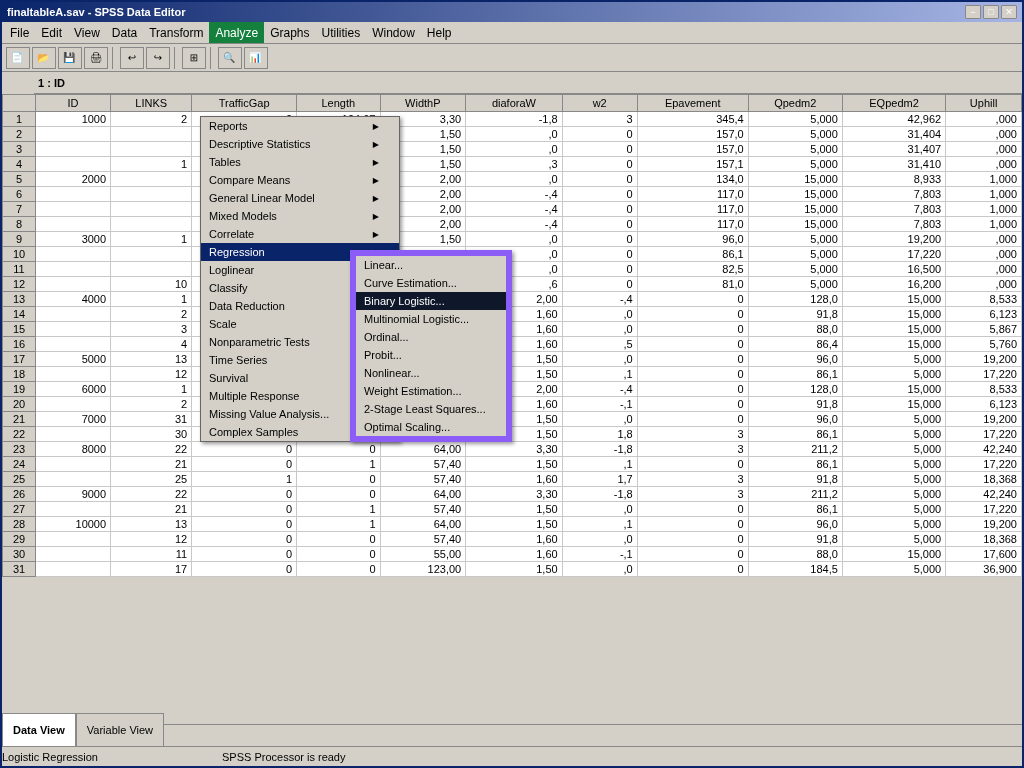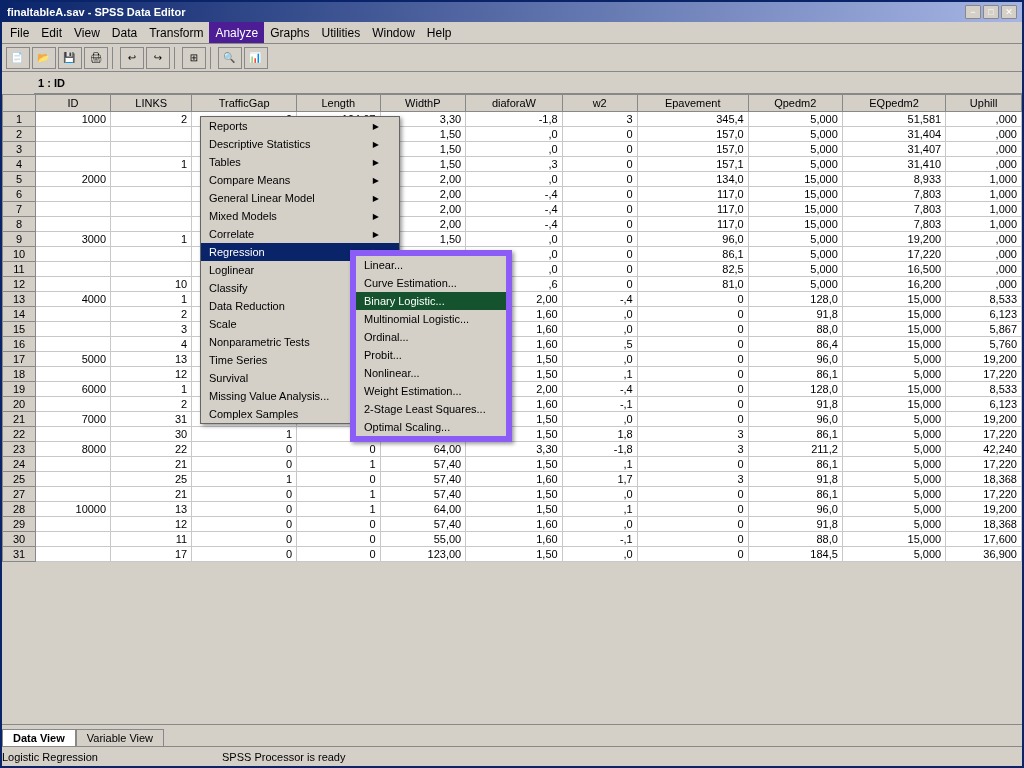--- a/index.html
+++ b/index.html
@@ -37,21 +37,21 @@
       padding: 0 2px;
     }
     .menu-item {
       padding: 2px 6px;
       cursor: pointer;
       font-size: 12px;
       height: 100%;
       display: flex; align-items: center;
     }
     .menu-item:hover, .menu-item.active { background: #0a246a; color: white; }
-    .menu-item.active { background: #4c1d95; color: white; }
+    .menu-item.active { background: #15803d; color: white; }
 
     
     .toolbar {
       background: #d4d0c8;
       border-bottom: 1px solid #888;
       display: flex;
       align-items: center;
       height: 28px;
       padding: 2px 4px;
       gap: 2px;
@@ -123,21 +123,21 @@
 
     
     .tab-bar {
       background: #d4d0c8;
       border-top: 1px solid #888;
       display: flex;
       height: 22px;
       align-items: flex-end;
     }
     .tab {
-      padding: 2px 10px;
+      padding: 10px 10px;
       border: 1px solid #888;
       border-bottom: none;
       background: #d4d0c8;
       cursor: pointer;
       font-size: 11px;
     }
     .tab.active { background: white; font-weight: bold; }
     .dropdown { position: absolute; background: #d4d0c8; border: 1px solid #666; box-shadow: 2px 2px 4px rgba(0,0,0,0.4); pointer-events: all; min-width: 200px; }
     .dropdown-item {
       padding: 3px 20px 3px 8px;
@@ -153,21 +153,21 @@
 
     
     .submenu { position: absolute; background: #d4d0c8; border: 6px solid #8b5cf6; box-shadow: 2px 2px 4px rgba(0,0,0,0.4); min-width: 160px; }
     .submenu-item {
       padding: 3px 20px 3px 8px;
       cursor: pointer;
       font-size: 11px;
       display: flex; justify-content: space-between; align-items: center;
       white-space: nowrap;
     }
-    .submenu-item.highlighted { background: #14532d; color: white; }
+    .submenu-item.highlighted { background: #0f172a; color: white; }
 
     .app-window { width: 1024px; height: 768px; display: flex; flex-direction: column; border: 2px solid #0a246a; }
     .content-area { display: flex; flex-direction: column; flex: 1; overflow: hidden; position: relative; }
   </style>
 </head>
 <body>
 
 <div class="app-window">
 
   <div class="title-bar">
@@ -236,21 +236,21 @@
               <td class="row-num">1</td>
               <td>1000</td>
               <td>2</td>
               <td>0</td>
               <td>104,67</td>
               <td>3,30</td>
               <td>-1,8</td>
               <td>3</td>
               <td>345,4</td>
               <td>5,000</td>
-              <td>51,581</td>
+              <td>42,962</td>
               <td>,000</td>
             </tr>
             <tr>
               <td class="row-num">2</td>
               <td></td>
               <td></td>
               <td>1</td>
               <td>104,68</td>
               <td>1,50</td>
               <td>,0</td>
@@ -576,20 +576,34 @@
               <td>0</td>
               <td>57,40</td>
               <td>1,60</td>
               <td>1,7</td>
               <td>3</td>
               <td>91,8</td>
               <td>5,000</td>
               <td>18,368</td>
             </tr>
             <tr>
+              <td class="row-num">26</td>
+              <td>9000</td>
+              <td>22</td>
+              <td>0</td>
+              <td>0</td>
+              <td>64,00</td>
+              <td>3,30</td>
+              <td>-1,8</td>
+              <td>3</td>
+              <td>211,2</td>
+              <td>5,000</td>
+              <td>42,240</td>
+            </tr>
+            <tr>
               <td class="row-num">27</td>
               <td></td>
               <td>21</td>
               <td>0</td>
               <td>1</td>
               <td>57,40</td>
               <td>1,50</td>
               <td>,0</td>
               <td>0</td>
               <td>86,1</td>
@@ -713,20 +727,24 @@
       <div class="dropdown-item">
         <span>Nonparametric Tests</span>
         <span class="dropdown-arrow">▶</span>
       </div>
       <div class="dropdown-item">
         <span>Time Series</span>
         <span class="dropdown-arrow">▶</span>
       </div>
       <div class="dropdown-item">
         <span>Survival</span>
+        <span class="dropdown-arrow">▶</span>
+      </div>
+      <div class="dropdown-item">
+        <span>Multiple Response</span>
         <span class="dropdown-arrow">▶</span>
       </div>
       <div class="dropdown-item">
         <span>Missing Value Analysis...</span>
       </div>
       <div class="dropdown-item">
         <span>Complex Samples</span>
         <span class="dropdown-arrow">▶</span>
       </div>
     </div>

